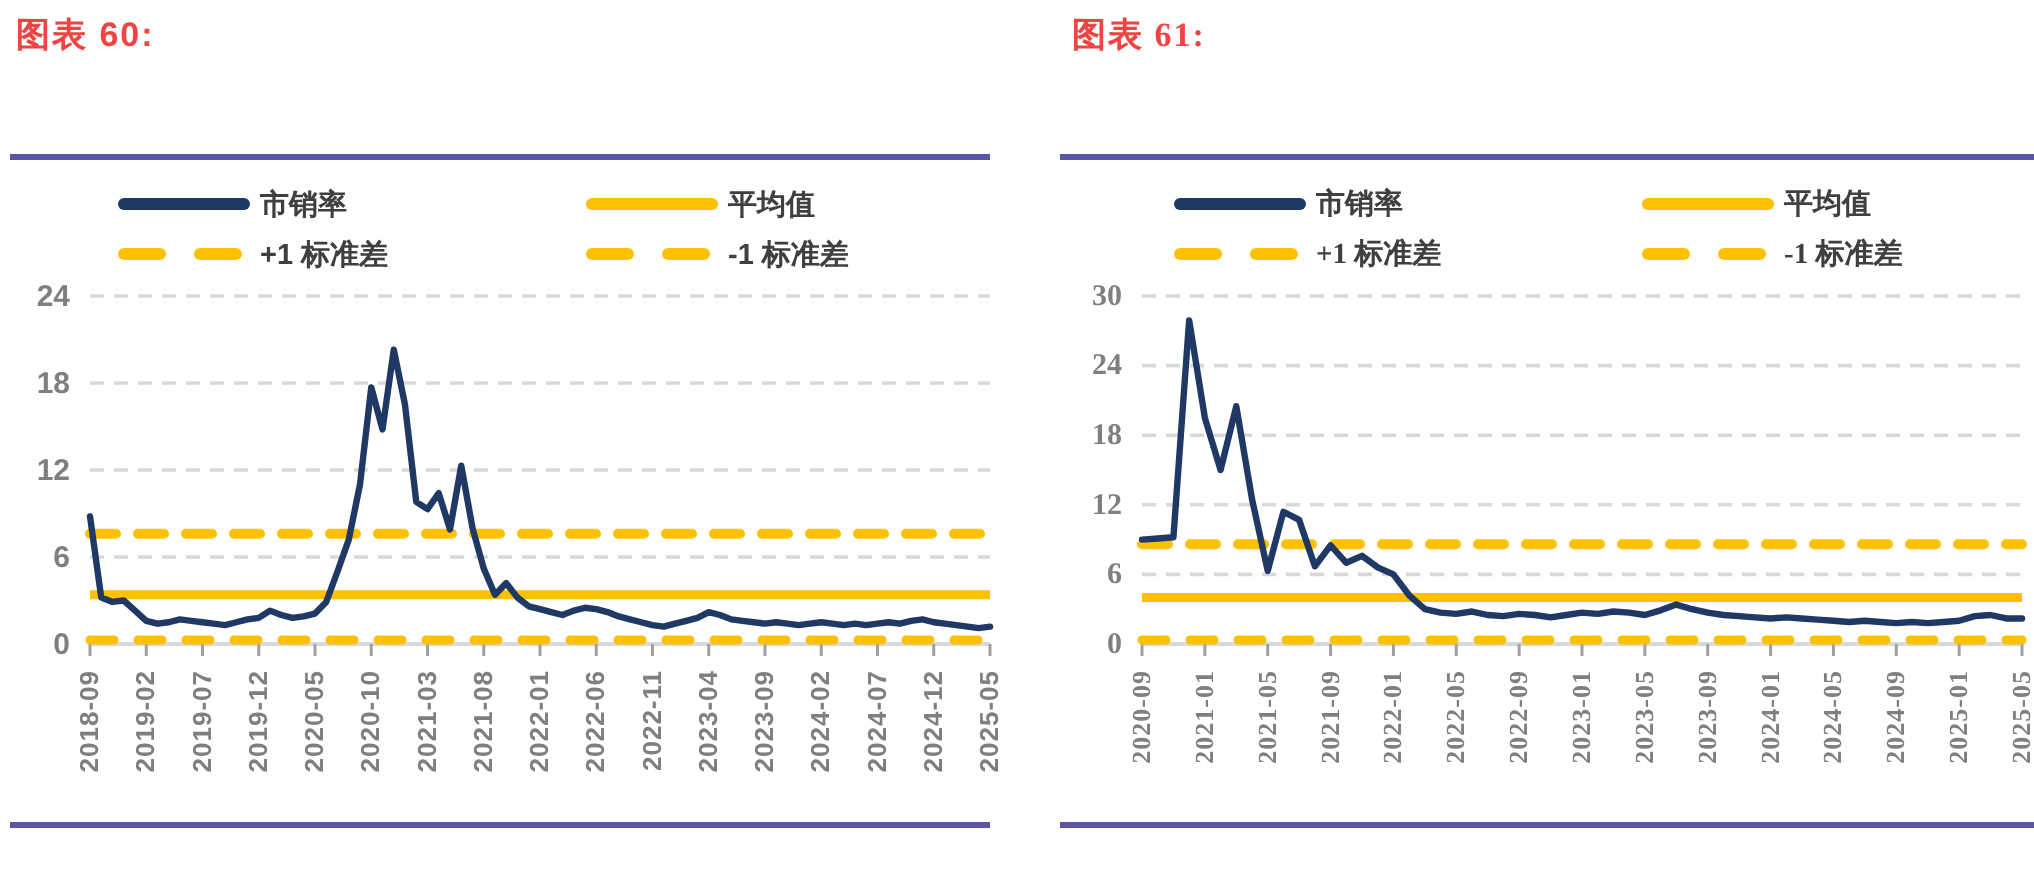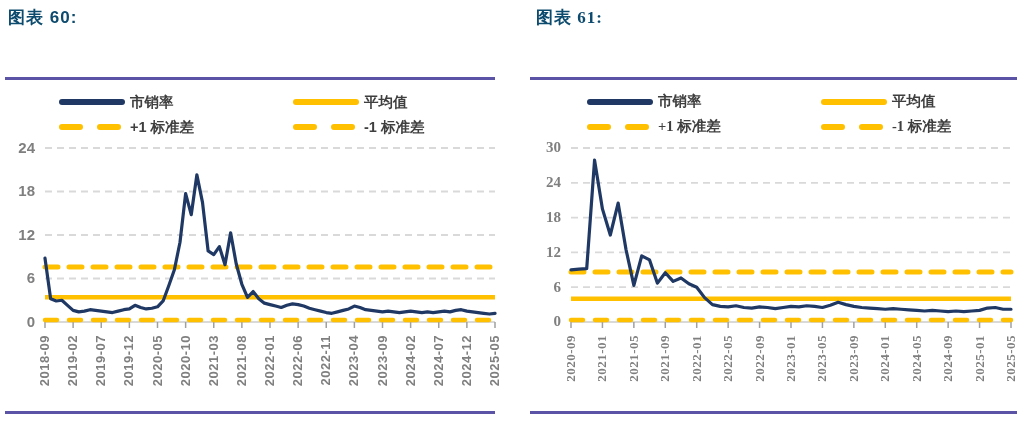--- a/index.html
+++ b/index.html
@@ -5,21 +5,21 @@
   html,body{margin:0;padding:0;}
   body{
     width:1017px;height:440px;background:#ffffff;position:relative;overflow:hidden;
     font-family:"Liberation Sans","DejaVu Sans",sans-serif;
   }
   .chart-card{position:absolute;top:0;height:440px;}
   #card-0{left:0;width:509px;}
   #card-1{left:528px;width:497px;font-family:Liberation Serif, serif;}
   .chart-title{
     position:absolute;left:8px;top:6px;
-    font-size:17px;font-weight:bold;color:#0c4a6e;letter-spacing:1px;
+    font-size:17px;font-weight:bold;color:#ef4444;letter-spacing:1px;
     white-space:nowrap;
   }
   .separator{position:absolute;height:3px;background:#5b53a6;}
   .sep-top{top:77px;}
   .sep-bottom{top:411px;}
   #card-0 .separator{left:5px;right:14px;}
   #card-1 .separator{left:2px;right:7px;}
   .chart-canvas{position:absolute;left:0;top:85px;}
 </style>
 </head>

